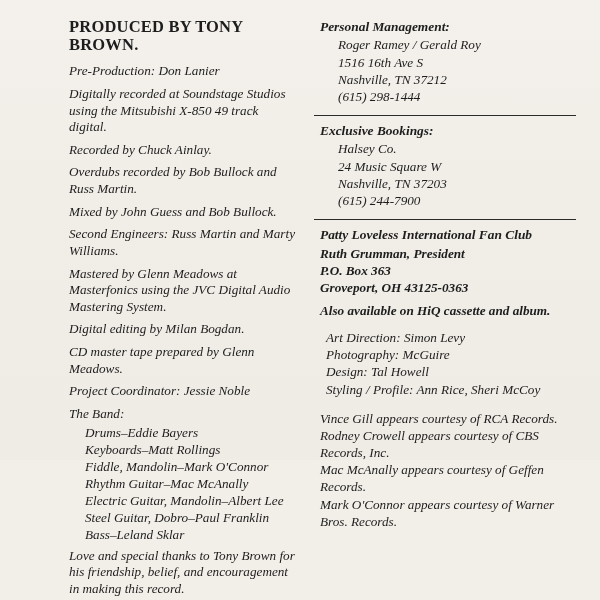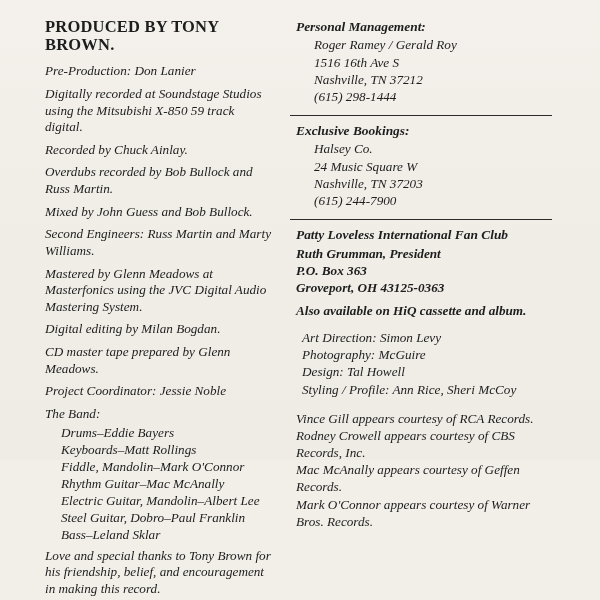--- a/index.html
+++ b/index.html
@@ -12,21 +12,21 @@
     background: #f2efe9;
     font-family: "Liberation Serif", serif;
     color: #1d1d1d;
     overflow: hidden;
   }
   .page {
     position: relative;
     width: 600px;
     height: 460px;
     box-sizing: border-box;
-    padding: 18px 16px 10px 0;
+    padding: 18px 16px 10px 24px;
     background: linear-gradient(180deg, #f4f1ec 0%, #f1eee8 40%, #efece6 100%);
   }
   .cols {
     display: flex;
     gap: 18px;
     align-items: flex-start;
   }
   .col-left {
     width: 272px;
     padding-left: 45px;
@@ -118,21 +118,21 @@
 </head>
 <body>
 
 <div class="page">
   <div class="cols">
 
     <div class="col-left">
       <h1 class="title">PRODUCED BY TONY BROWN.</h1>
 
       <p class="line">Pre-Production: Don Lanier</p>
-      <p class="line">Digitally recorded at Soundstage Studios using the Mitsubishi X-850 59 track digital.</p>
+      <p class="line">Digitally recorded at Soundstage Studios using the Mitsubishi X-850 49 track digital.</p>
       <p class="line">Recorded by Chuck Ainlay.</p>
       <p class="line">Overdubs recorded by Bob Bullock and Russ Martin.</p>
       <p class="line">Mixed by John Guess and Bob Bullock.</p>
       <p class="line">Second Engineers: Russ Martin and Marty Williams.</p>
       <p class="line">Mastered by Glenn Meadows at Masterfonics using the JVC Digital Audio Mastering System.</p>
       <p class="line">Digital editing by Milan Bogdan.</p>
       <p class="line">CD master tape prepared by Glenn Meadows.</p>
       <p class="line">Project Coordinator: Jessie Noble</p>
 
       <p class="band-head">The Band:</p>

